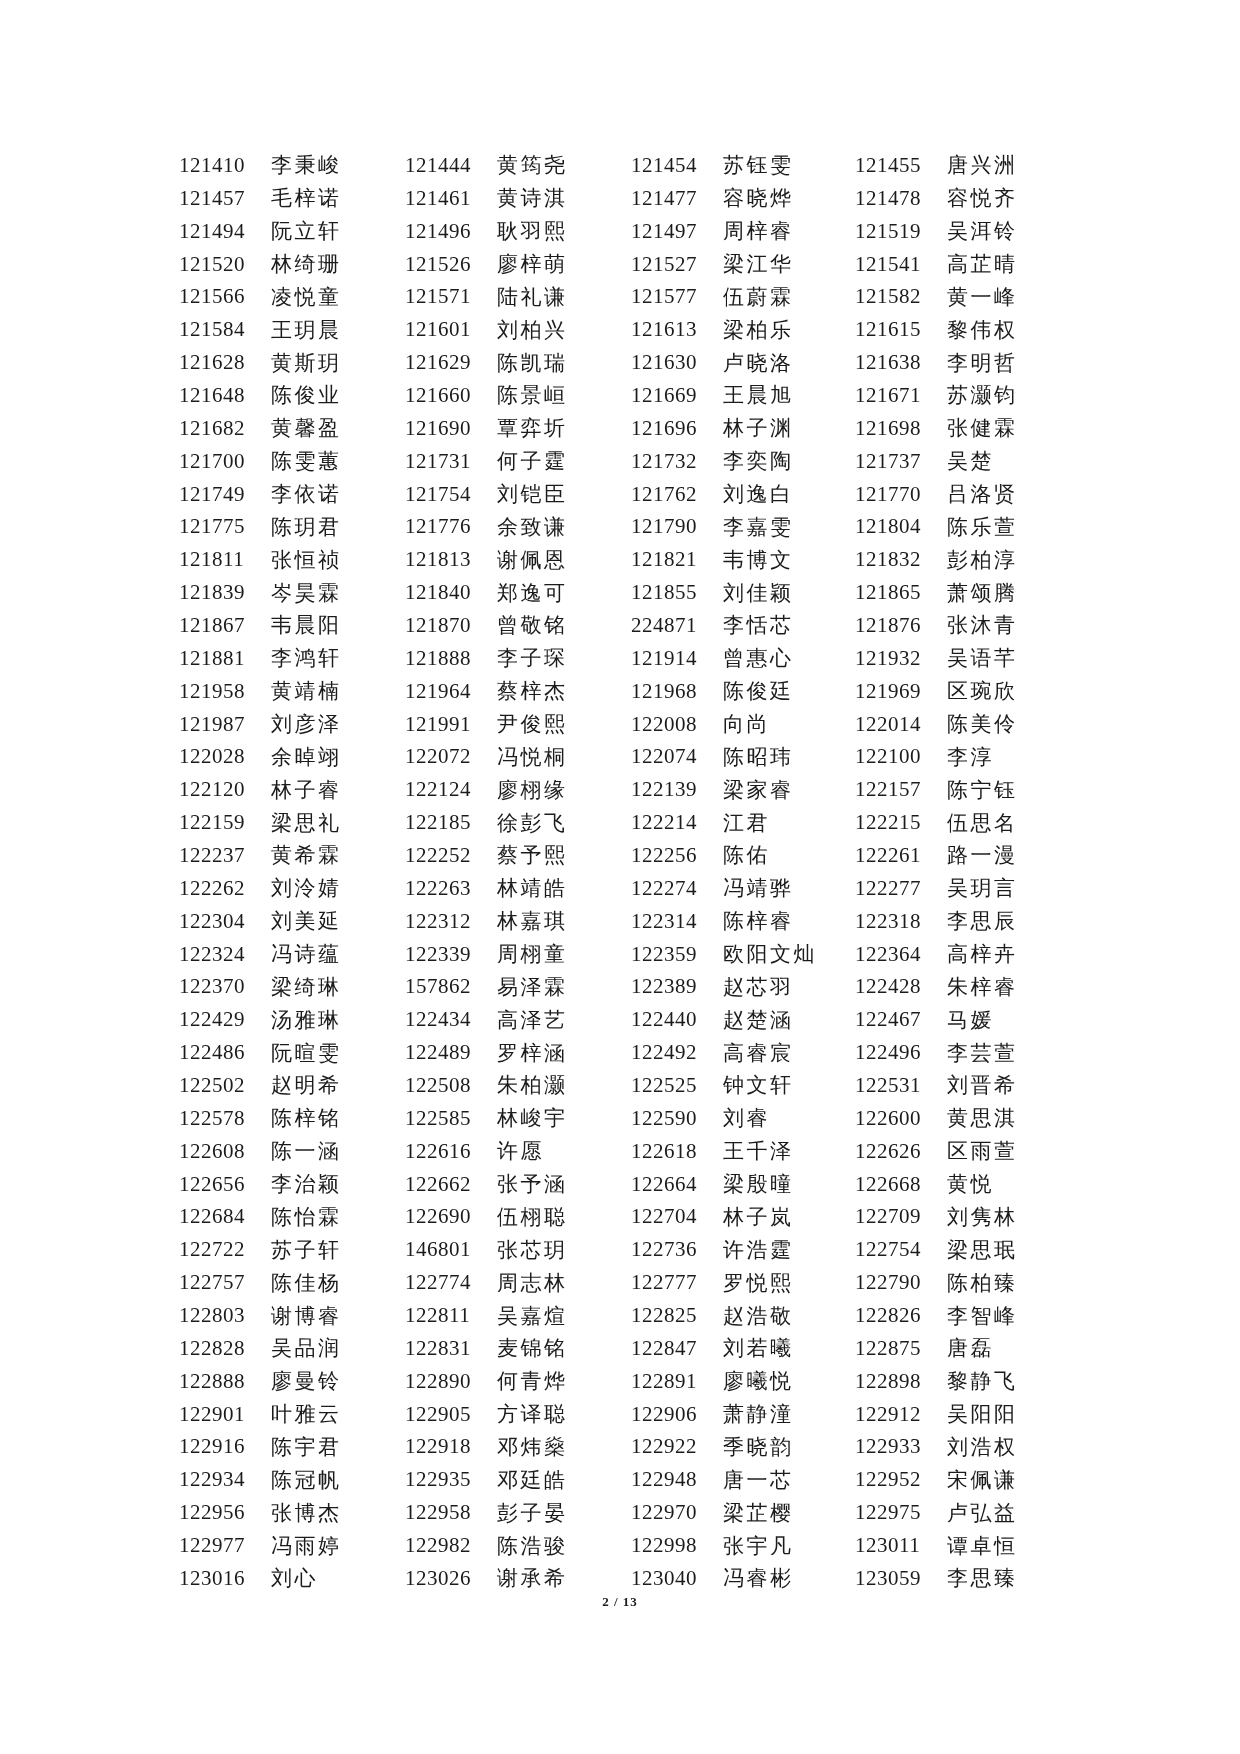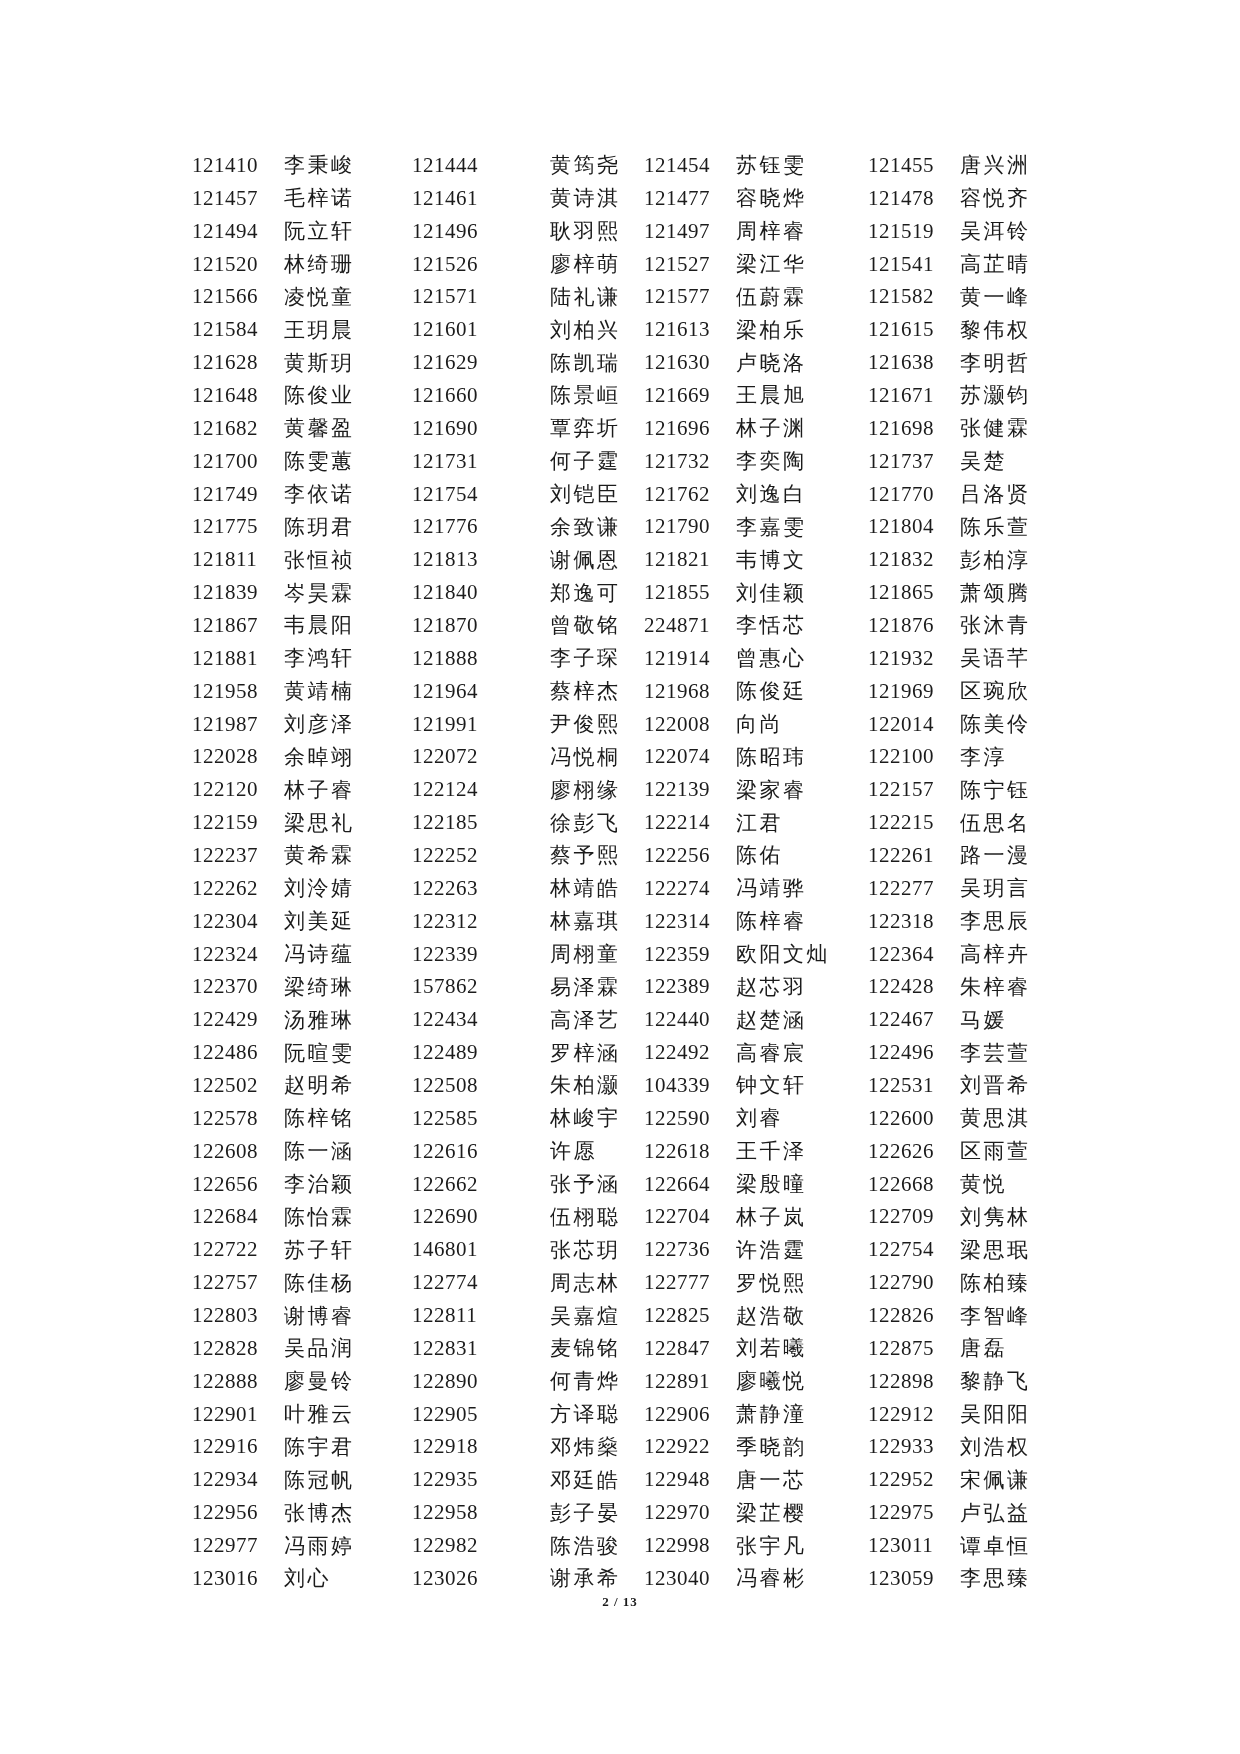--- a/index.html
+++ b/index.html
@@ -6,24 +6,24 @@
   body {
     width: 1240px; height: 1754px;
     background: #ffffff;
     color: #1b1b1b;
     font-family: "Liberation Serif", "DejaVu Serif", serif;
     position: relative;
     overflow: hidden;
   }
   #page { position: absolute; inset: 0; }
   #roster { position: absolute; left: 179px; top: 149px; width: 880px; }
-  .row { position: relative; height: 32.86px; margin-left: 13px; }
+  .row { position: relative; height: 32.86px; }
   .cell { position: absolute; top: 0; height: 100%; display: flex; align-items: center; }
   .cell.c0 { left: 0; }
-  .cell.c1 { left: 220px; gap: 46px; }
+  .cell.c1 { left: 226px; }
   .cell.c2 { left: 452px; }
   .cell.c3 { left: 676px; }
   .sid {
     display: inline-block; width: 68px;
     font-size: 21px; letter-spacing: 0.5px;
     font-variant-numeric: lining-nums;
   }
   .sname {
     margin-left: 24px; font-size: 21px;
     letter-spacing: 2.5px; white-space: nowrap;
@@ -546,21 +546,21 @@
       <div class="row">
         <div class="cell c0">
           <span class="sid">122502</span>
           <span class="sname">赵明希</span>
         </div>
         <div class="cell c1">
           <span class="sid">122508</span>
           <span class="sname">朱柏灏</span>
         </div>
         <div class="cell c2">
-          <span class="sid">104339</span>
+          <span class="sid">122525</span>
           <span class="sname">钟文轩</span>
         </div>
         <div class="cell c3">
           <span class="sid">122531</span>
           <span class="sname">刘晋希</span>
         </div>
       </div>
       <div class="row">
         <div class="cell c0">
           <span class="sid">122578</span>

